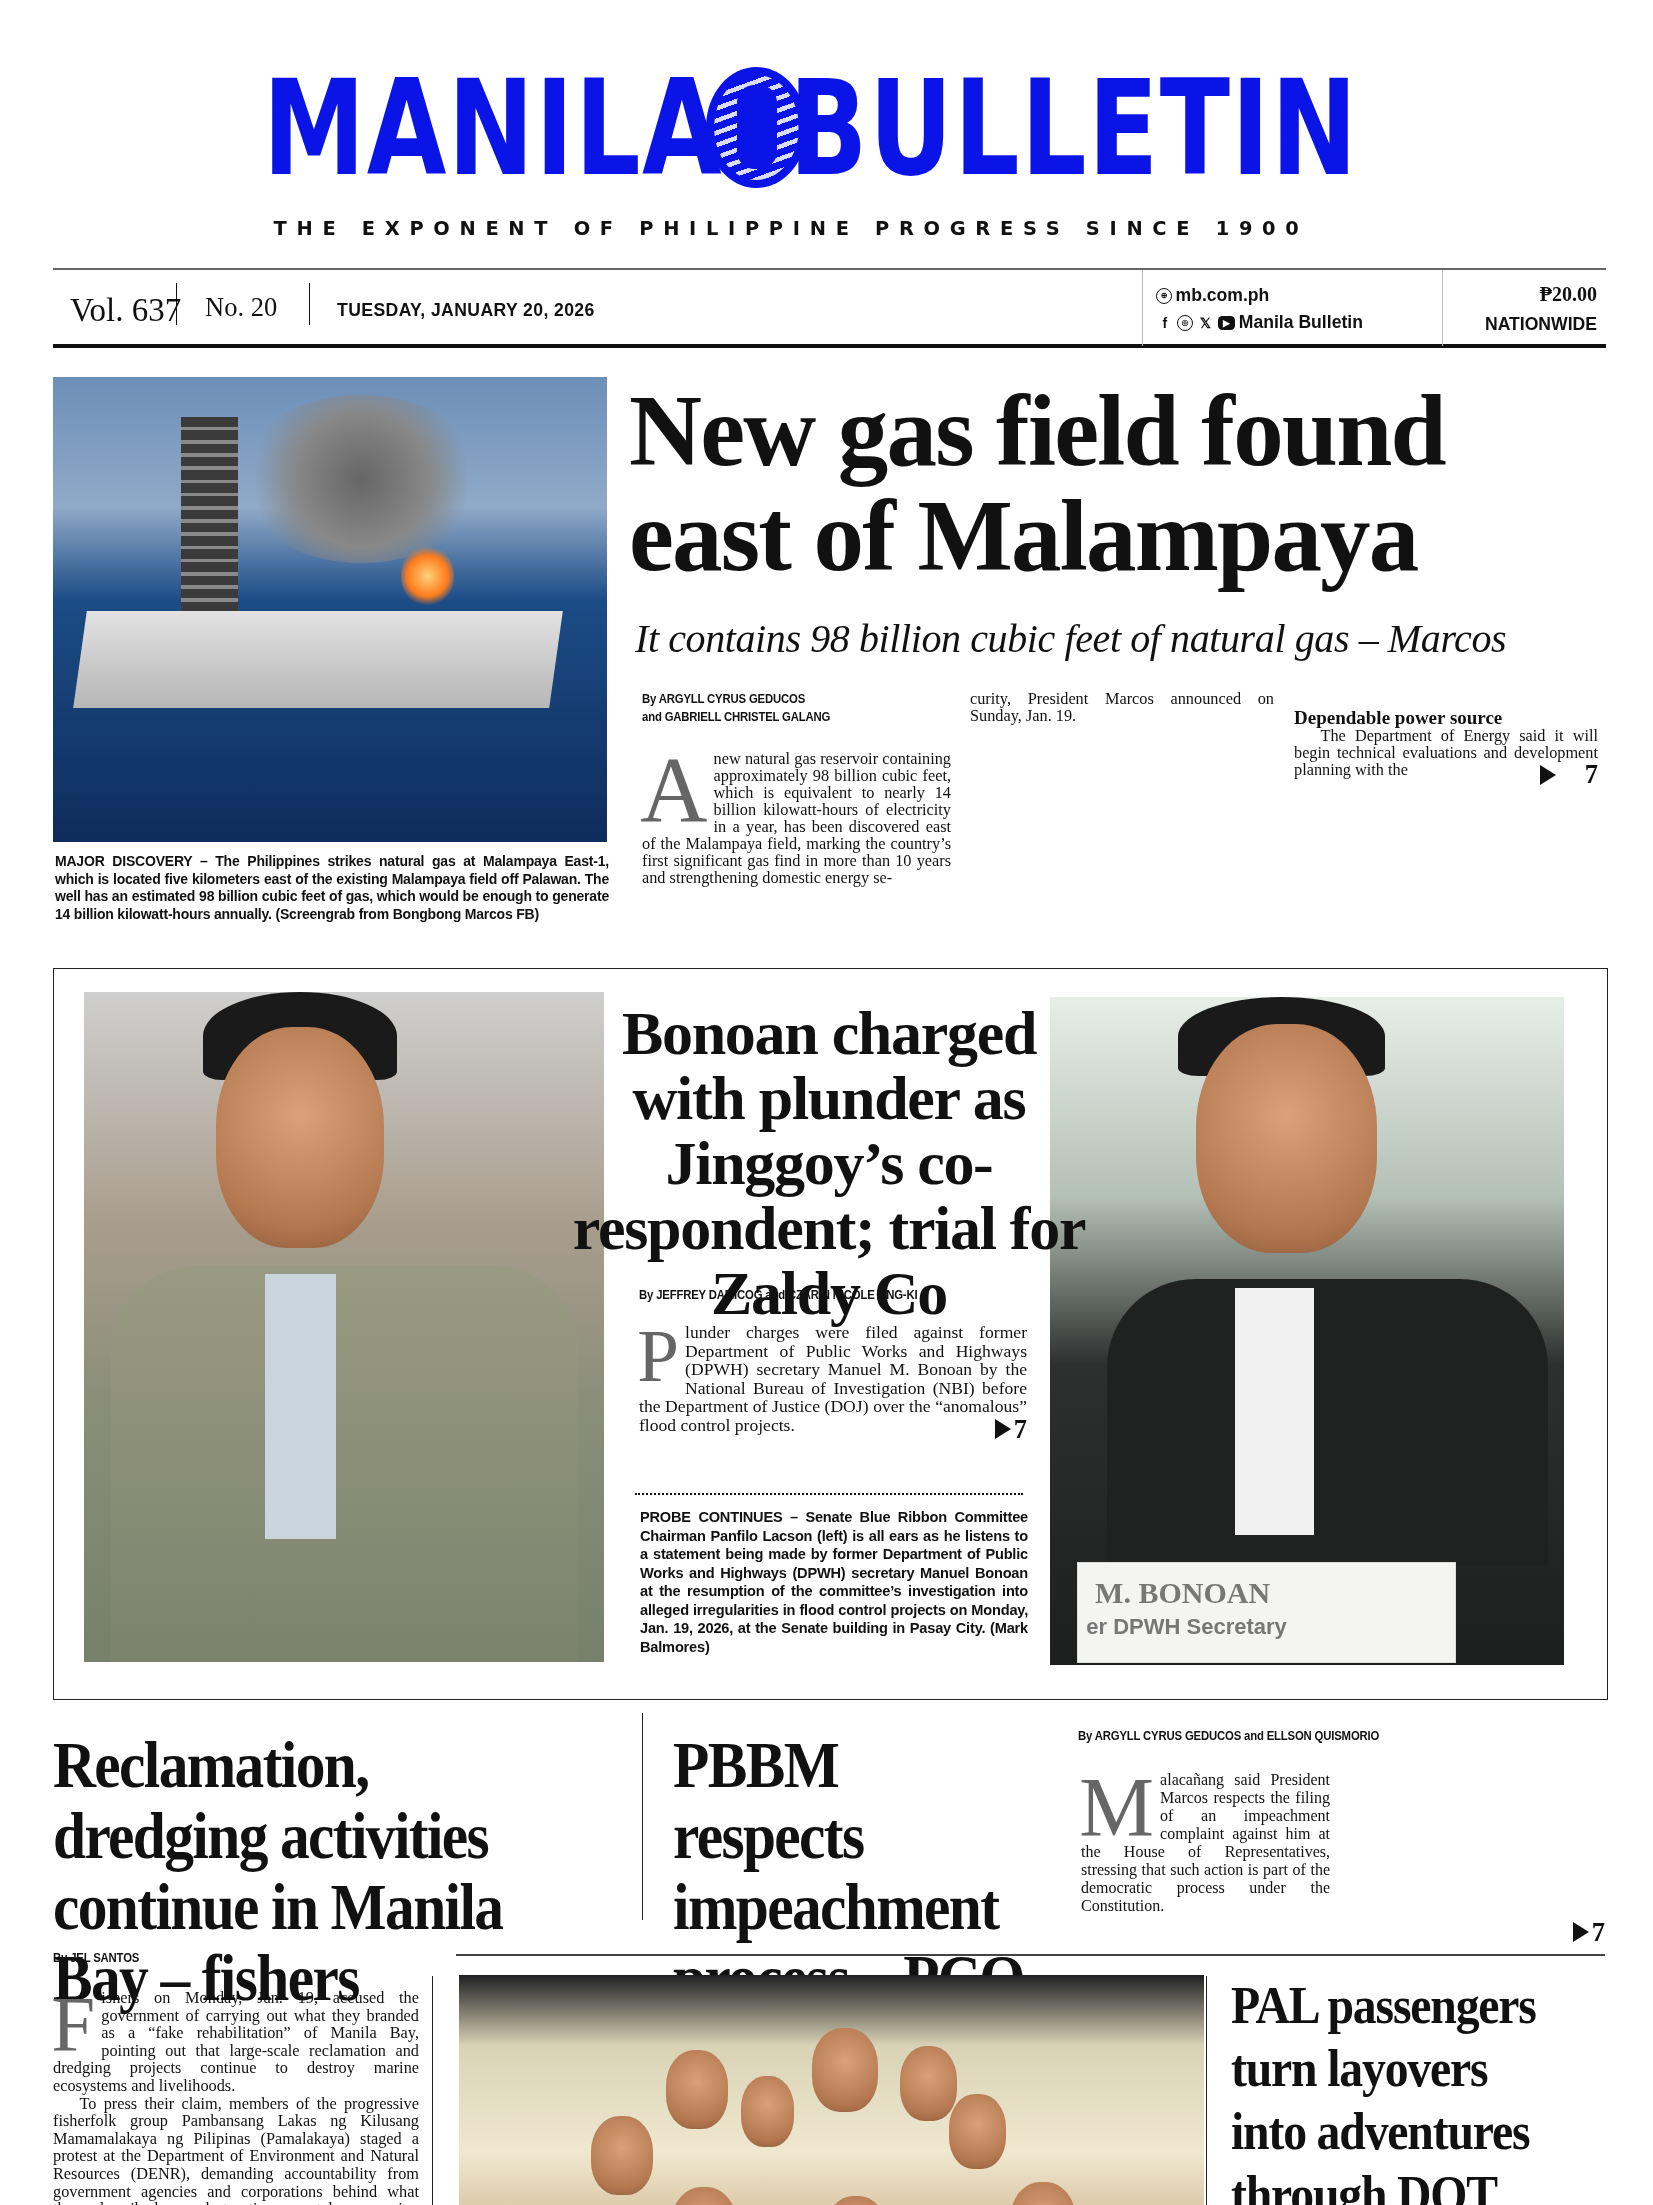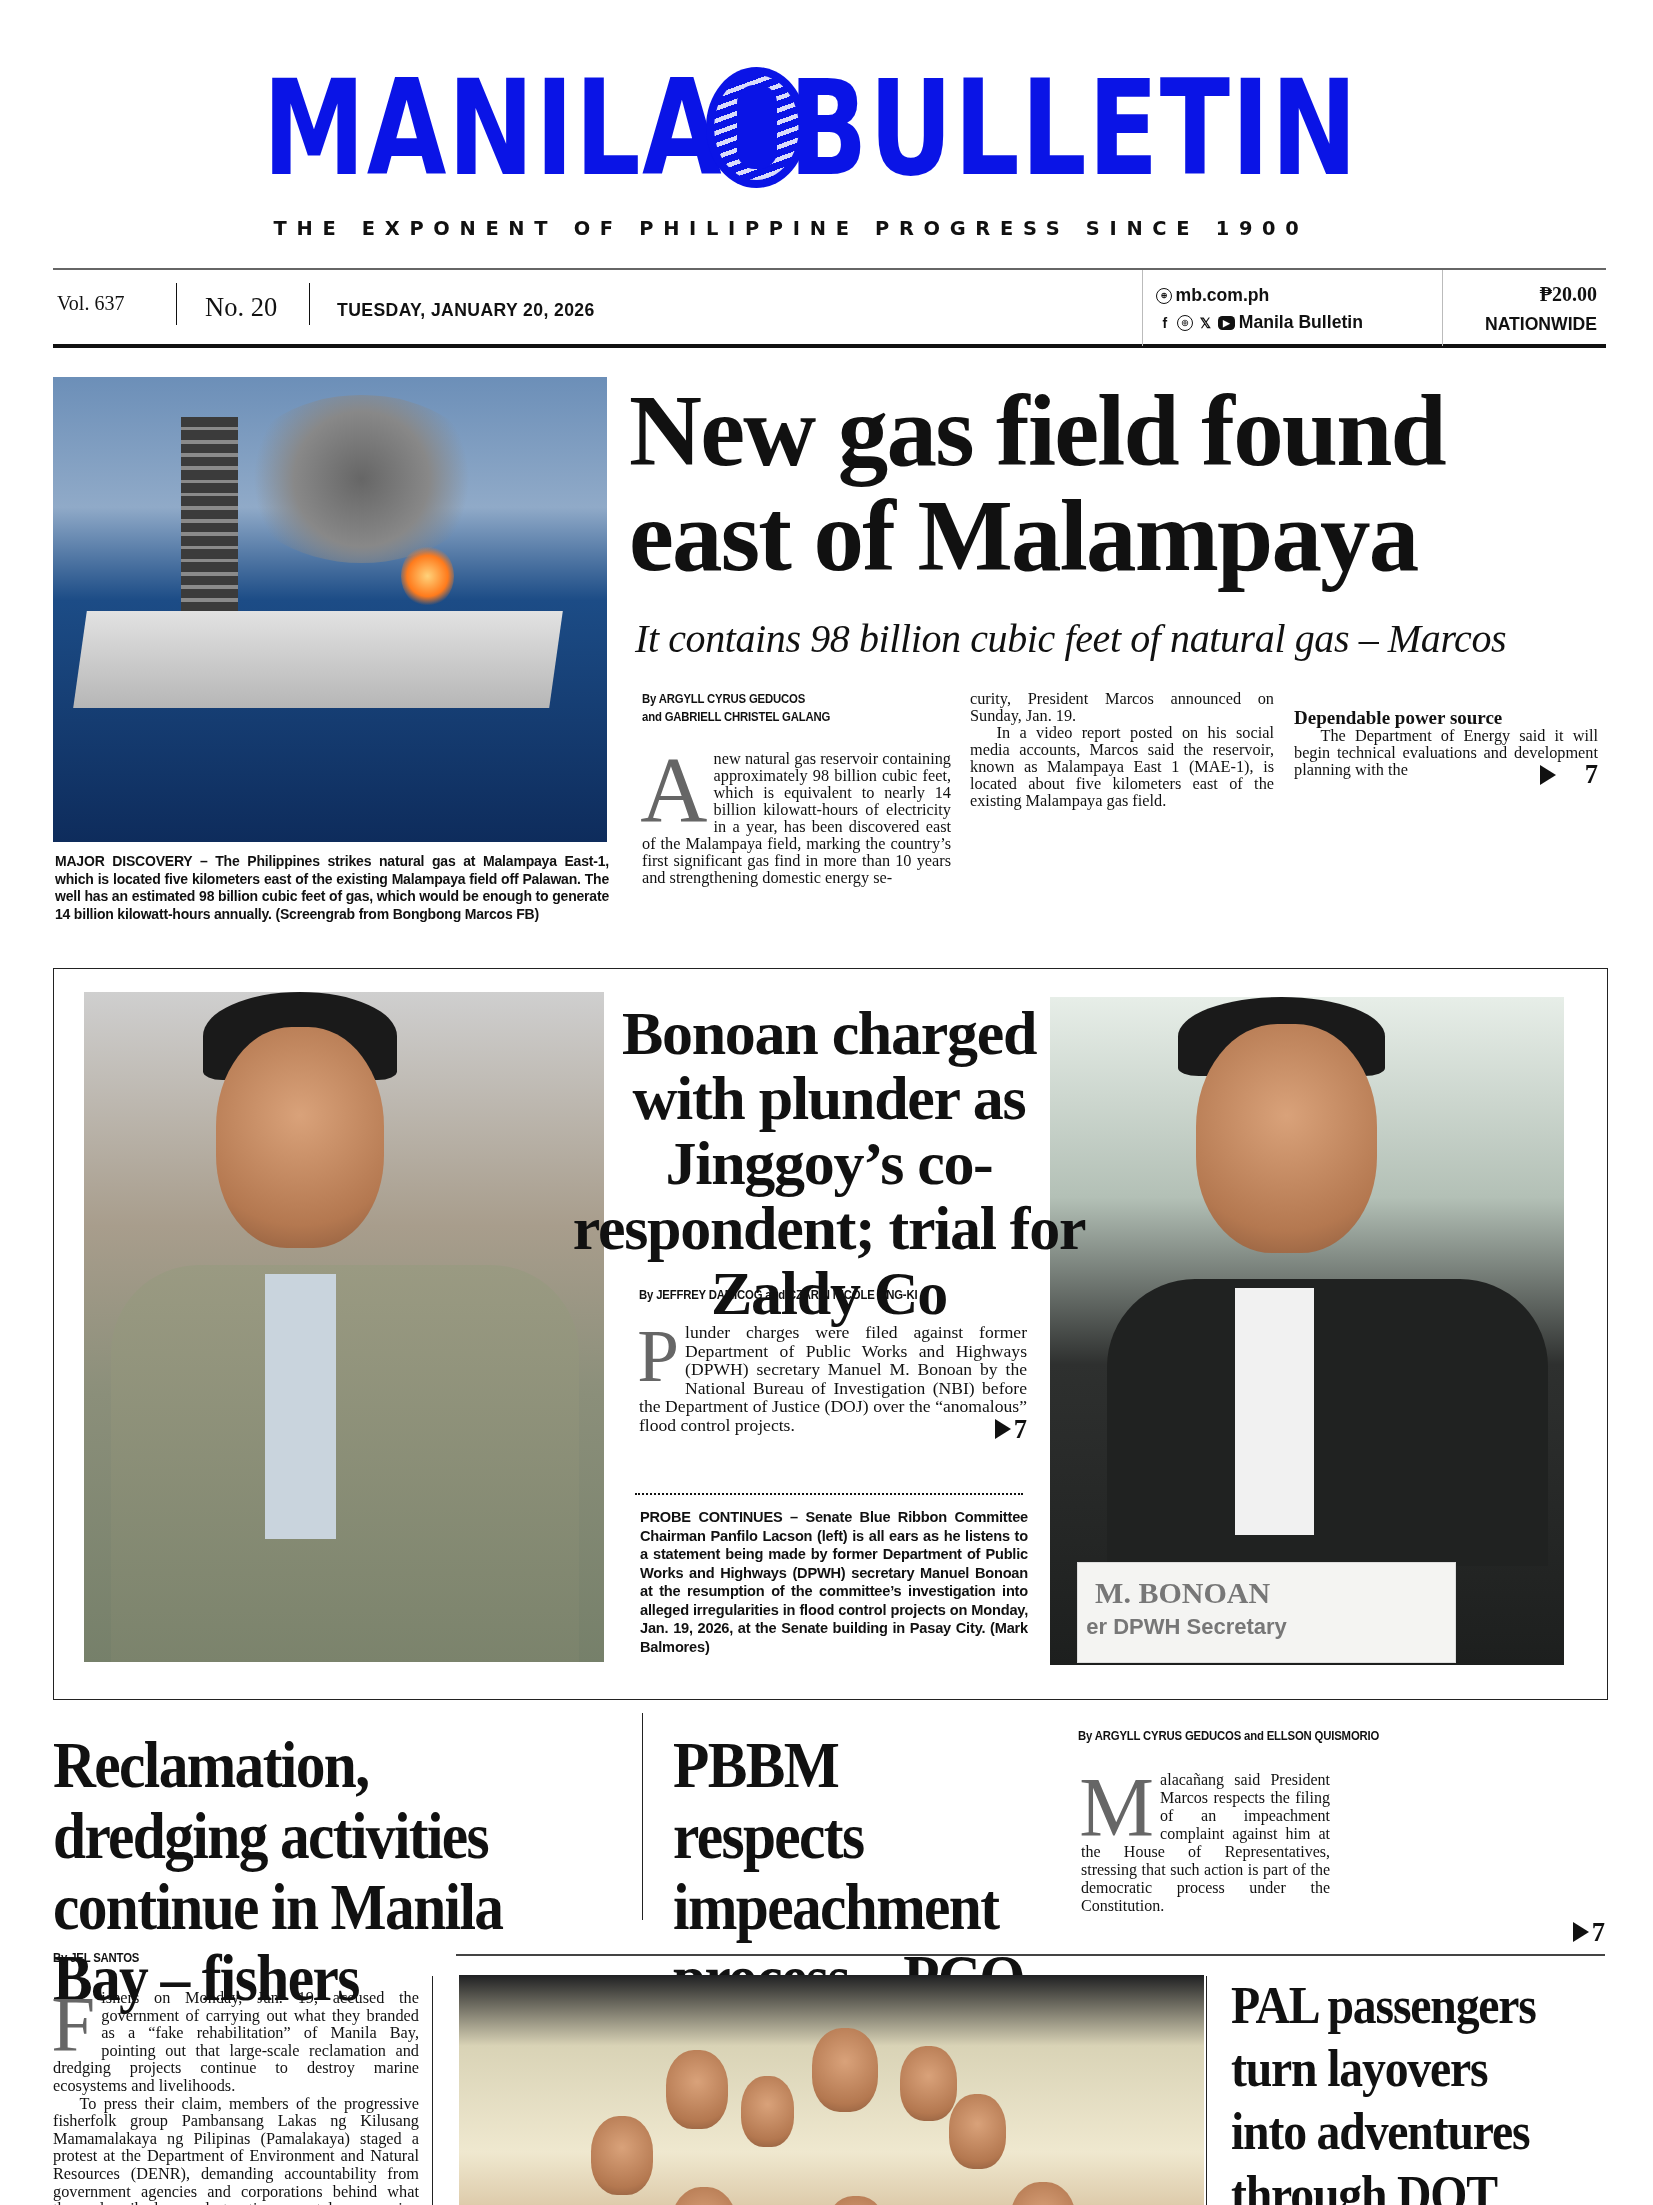--- a/index.html
+++ b/index.html
@@ -13,21 +13,21 @@
     .mast-word.left { transform-origin: right center; }
     .mast-word.right { transform-origin: left center; }
     .mast-seal { width: 101px; height: 121px; border-radius: 50%; background: #0a14e6; margin: 0 -17.6px; position: relative; overflow: hidden; }
     .mast-seal::before { content: ""; position: absolute; inset: 8px; border-radius: 50%;
       background: repeating-linear-gradient(160deg, #0a14e6 0 7px, #ffffff 7px 11.5px); opacity: .85; }
     .mast-seal::after { content: ""; position: absolute; left: 31px; top: 17.6px; width: 40px; height: 84px; background: #0a14e6; border-radius: 17.6px; }
     .tagline { left: 0; top: 217px; width: 1582px; text-align: center; font-family: "DejaVu Sans", sans-serif; font-weight: 700; font-size: 19.4px; letter-spacing: 9.7px; color: #111; }
 
     
     .dateline { left: 53px; top: 268px; width: 1553px; height: 80px; border-top: 2.2px solid #666; border-bottom: 4.4px solid #111; }
-    .dl-vol { left: 4px; top: 22px; font-size: 20px; font-family: "Liberation Serif", serif; text-align: center; }
+    .dl-vol { left: 17px; top: 22px; font-size: 33px; font-family: "Liberation Serif", serif; text-align: center; }
     .dl-sep1 { left: 123px; top: 13.2px; width: 1.3px; height: 42px; background: #111; }
     .dl-no { left: 152px; top: 22px; font-size: 26.5px; font-family: "Liberation Serif", serif; }
     .dl-sep2 { left: 256px; top: 13.2px; width: 1.3px; height: 42px; background: #111; }
     .dl-date { left: 284px; top: 30px; font-family: "Liberation Sans", sans-serif; font-weight: 700; font-size: 17.6px; letter-spacing: 0.4px; }
     .dl-vline1 { left: 1089px; top: 0; width: 0.9px; height: 76px; background: #bbb; }
     .dl-vline2 { left: 1389px; top: 0; width: 0.9px; height: 76px; background: #bbb; }
     .dl-web { left: 1103px; top: 15.4px; font-family: "Liberation Sans", sans-serif; font-weight: 700; font-size: 17.6px; display: flex; align-items: center; gap: 3.5px; }
     .dl-social { left: 1103px; top: 42px; font-family: "Liberation Sans", sans-serif; font-weight: 700; font-size: 17.6px; display: flex; align-items: center; gap: 3.5px; }
     .ico { display: inline-flex; align-items: center; justify-content: center; width: 17.6px; height: 17.6px; font-size: 14px; font-weight: 700; }
     .ico.circle { border: 1.8px solid #111; border-radius: 50%; width: 16px; height: 16px; font-size: 8px; }
@@ -122,21 +122,20 @@
 <div class="abs" style="left:642px; top:690px; width:309px;">
   <div class="byline">By ARGYLL CYRUS GEDUCOS</div>
   <div class="byline">and GABRIELL CHRISTEL GALANG</div>
 </div>
 
 <div class="abs body" style="left:642px; top:750px; width:309px;">
   <p class="first"><span class="dropcap" style="font-size:93px;">A</span><span>new natural gas reservoir containing approximately 98 billion cubic feet, which is equivalent to nearly 14 billion kilowatt-hours of electricity in a year, has been discovered east of the Malampaya field, marking the country’s first significant gas find in more than 10 years and strengthening domestic energy se-</span></p>
 </div>
 <div class="abs body" style="left:970px; top:690px; width:304px;">
   <p class="first">curity, President Marcos announced on Sunday, Jan. 19.</p>
-  <p>In a video report posted on his social media accounts, Marcos said the reservoir, known as Malampaya East 1 (MAE-1), is located about five kilometers east of the existing Malampaya gas field.</p>
 </div>
 <div class="abs body" style="left:1294px; top:690px; width:304px;">
   <div class="subhead">Dependable power source</div>
   <p><span>The Department of Energy said it will begin technical evaluations and development planning with the</span>
     <span class="jump">
         <span class="tri"></span>
         <span>7</span>
       </span></p>
 </div>
 

